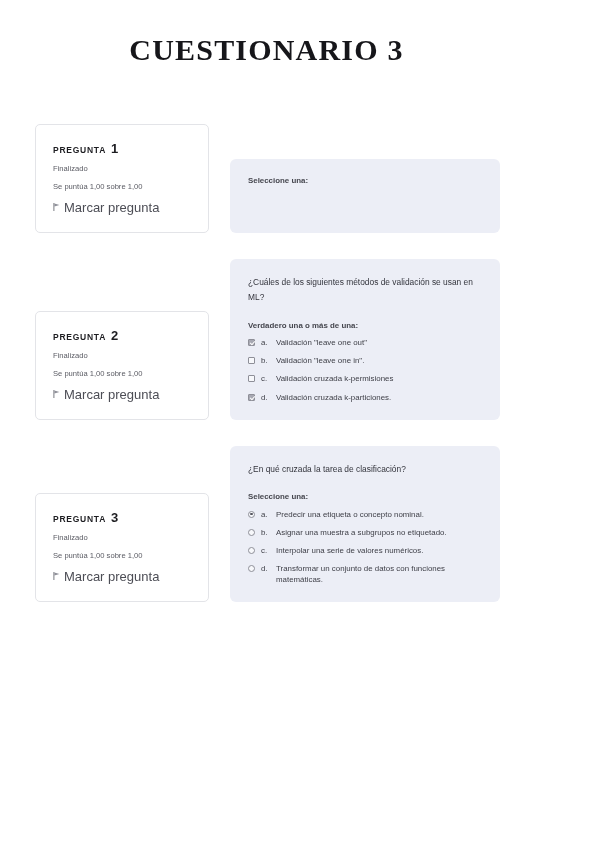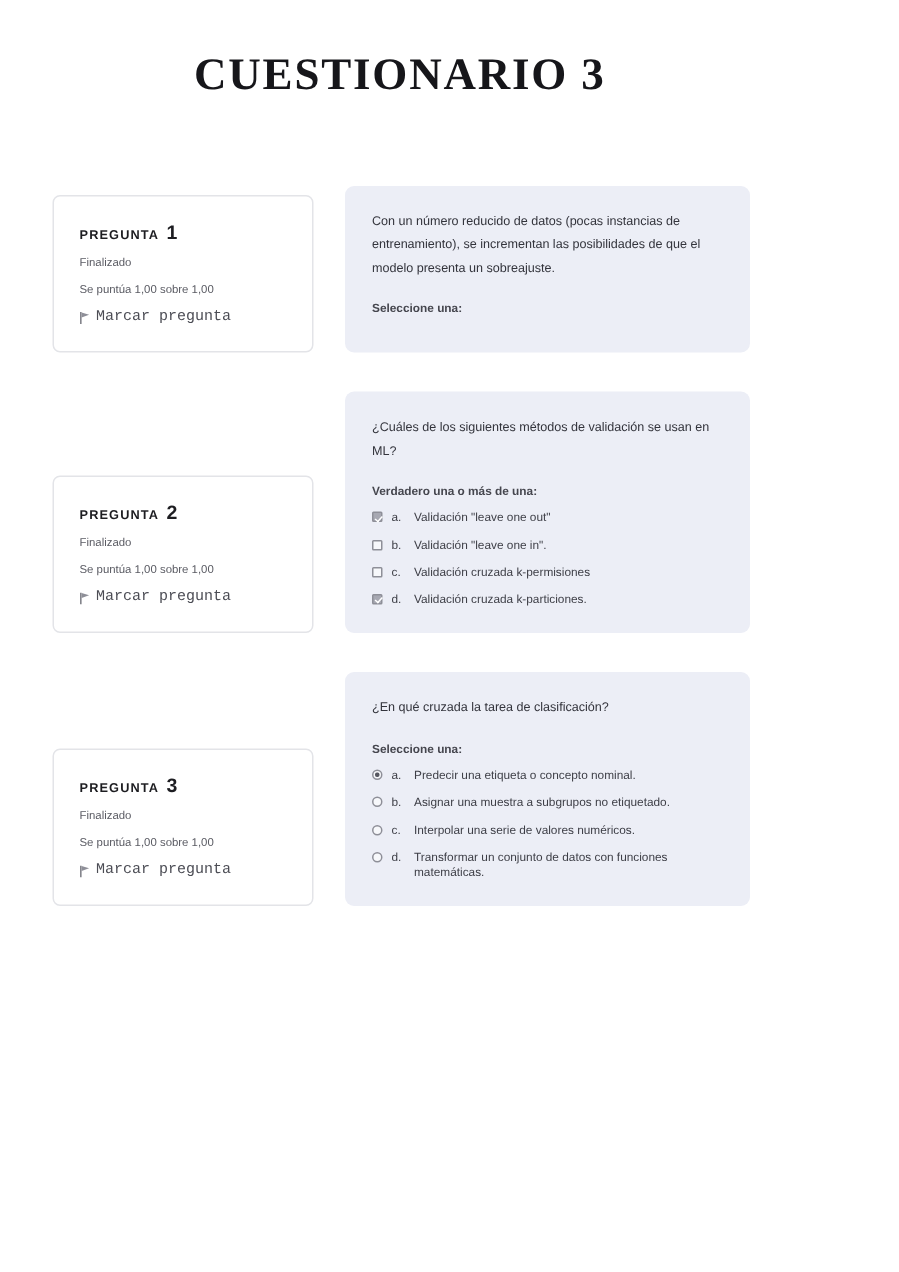--- a/index.html
+++ b/index.html
@@ -78,23 +78,22 @@
     color: #5a5b63;
     margin: 0 0 9px 0;
     line-height: 1.2;
     font-weight: normal;
   }
   .q-meta:last-child { margin-bottom: 0; }
   .q-flagline {
     display: flex;
     align-items: center;
     gap: 4px;
-    font-size: 10px;
+    font-size: 13px;
     color: #4c4d55;
-    font-family: Liberation Mono, monospace;
   }
   .flag-icon {
     display: inline-block;
     width: 7px;
     height: 8px;
     position: relative;
     flex: 0 0 7px;
   }
   .flag-icon svg { display: block; }
 
@@ -209,21 +208,20 @@
             <span class="flag-icon">
               <svg width="7" height="8" viewBox="0 0 7 8" xmlns="http://www.w3.org/2000/svg">
                 <path d="M0.9 0 L0.9 8" stroke="#6b6c75" stroke-width="0.9" fill="none"></path>
                 <path d="M1.4 0.4 L6.4 1.9 L1.4 3.6 Z" fill="#8e8f98"></path>
               </svg>
             </span>
             <span>Marcar pregunta</span>
           </div>
         </div>
         <div class="q-content">
-          <p class="q-text">Con un número reducido de datos (pocas instancias de entrenamiento), se incrementan las posibilidades de que el modelo presenta un sobreajuste.</p>
           <p class="q-prompt">Seleccione una:</p>
         </div>
       </div>
       <div class="q-row">
         <div class="q-info">
           <div class="q-label">
             <span>PREGUNTA</span>
             <span class="q-num">2</span>
           </div>
           <p class="q-meta">Finalizado</p>

